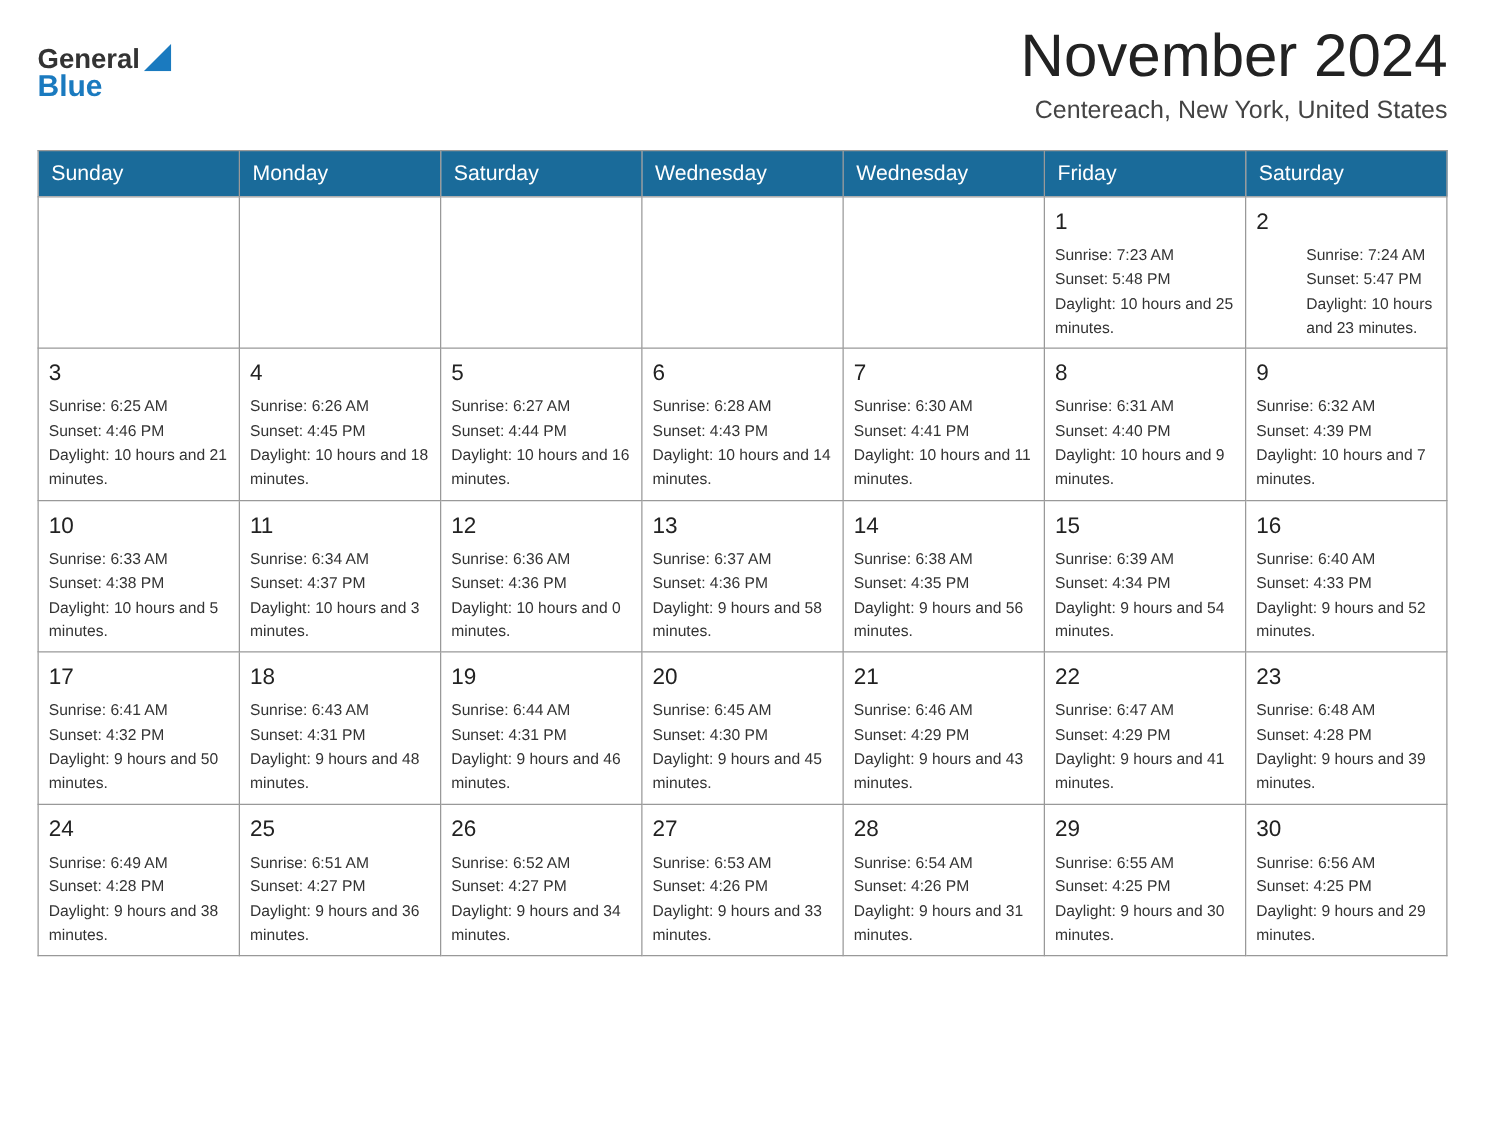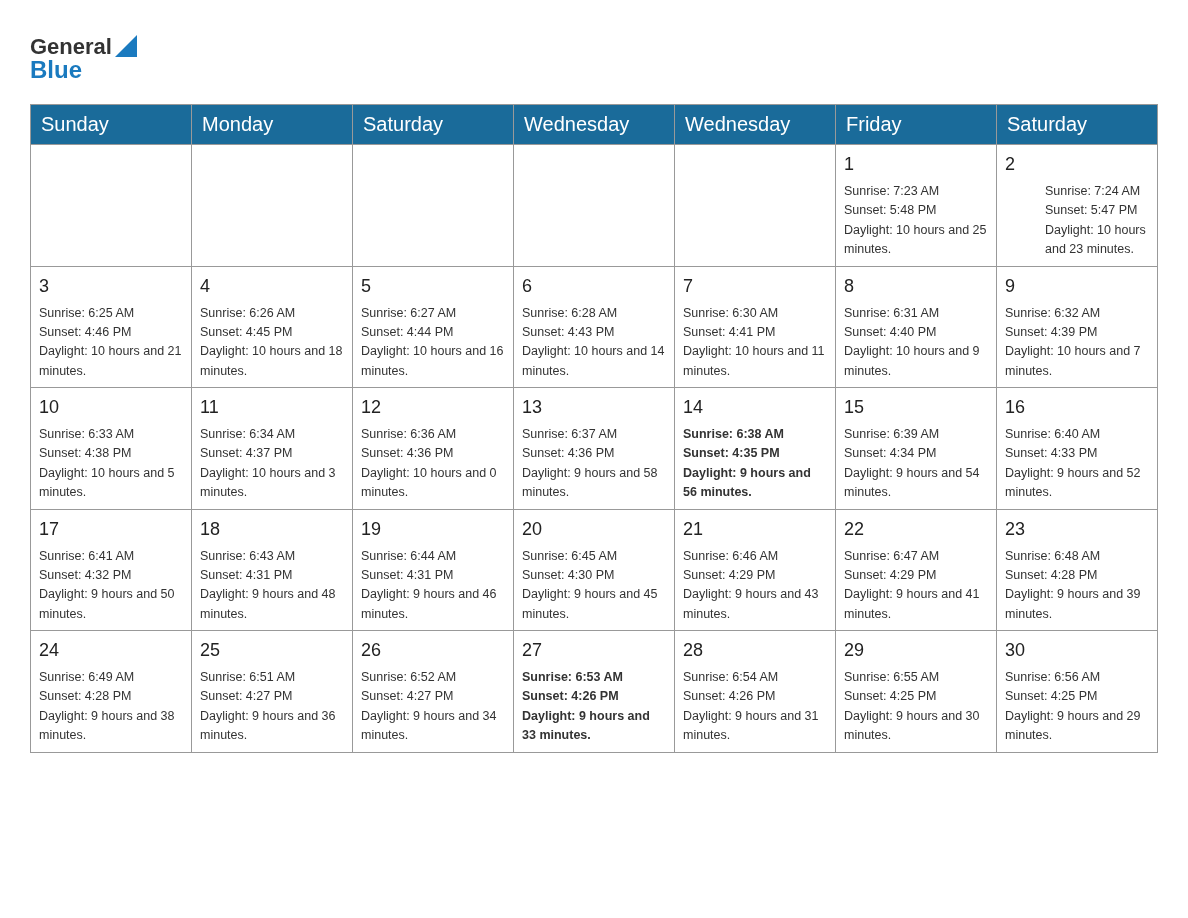--- a/index.html
+++ b/index.html
@@ -51,21 +51,21 @@
     }
     .calendar {
       width: 100%;
       border-collapse: collapse;
       border: 1px solid #999;
     }
     .calendar th {
       background-color: #1a6b9a;
       color: #fff;
       padding: 8px 10px;
-      font-size: 20px;
+      font-size: 17px;
       font-weight: normal;
       text-align: left;
       border: 1px solid #999;
     }
     .calendar td {
       width: 14.28%;
       vertical-align: top;
       padding: 6px 8px;
       border: 1px solid #999;
       min-height: 110px;
@@ -101,20 +101,24 @@
 <div class="header">
   <div class="logo-wrapper">
     <div class="logo-top">
       <span class="logo-text-general">General</span>
       <svg width="22" height="22" viewBox="0 0 22 22" style="margin-left:3px; margin-top:-2px;">
         <polygon points="0,22 22,22 22,0" fill="#1a7abf"></polygon>
       </svg>
     </div>
     <span class="logo-text-blue" style="margin-top:-4px;">Blue</span>
   </div>
+  <div class="title-section">
+    <div class="month-title">November 2024</div>
+    <div class="location-subtitle">Centereach, New York, United States</div>
+  </div>
 </div>
 
 <table class="calendar">
   <thead>
     <tr>
     <th>Sunday</th>
         <th>Monday</th>
         <th>Saturday</th>
         <th>Wednesday</th>
         <th>Wednesday</th>
@@ -206,21 +210,21 @@
 Daylight: 10 hours and 0 minutes.</div>
         </td>
         <td>
           <span class="day-number">13</span>
           <div class="day-info" style="white-space: pre-line;">Sunrise: 6:37 AM
 Sunset: 4:36 PM
 Daylight: 9 hours and 58 minutes.</div>
         </td>
         <td>
           <span class="day-number">14</span>
-          <div class="day-info" style="white-space: pre-line; font-weight: bold;">Sunrise: 6:38 AM
+          <div class="day-info" style="white-space: pre-line;">Sunrise: 6:38 AM
 Sunset: 4:35 PM
 Daylight: 9 hours and 56 minutes.</div>
         </td>
         <td>
           <span class="day-number">15</span>
           <div class="day-info" style="white-space: pre-line;">Sunrise: 6:39 AM
 Sunset: 4:34 PM
 Daylight: 9 hours and 54 minutes.</div>
         </td>
         <td>
@@ -288,21 +292,21 @@
 Daylight: 9 hours and 36 minutes.</div>
         </td>
         <td>
           <span class="day-number">26</span>
           <div class="day-info" style="white-space: pre-line;">Sunrise: 6:52 AM
 Sunset: 4:27 PM
 Daylight: 9 hours and 34 minutes.</div>
         </td>
         <td>
           <span class="day-number">27</span>
-          <div class="day-info" style="white-space: pre-line; font-weight: bold;">Sunrise: 6:53 AM
+          <div class="day-info" style="white-space: pre-line;">Sunrise: 6:53 AM
 Sunset: 4:26 PM
 Daylight: 9 hours and 33 minutes.</div>
         </td>
         <td>
           <span class="day-number">28</span>
           <div class="day-info" style="white-space: pre-line;">Sunrise: 6:54 AM
 Sunset: 4:26 PM
 Daylight: 9 hours and 31 minutes.</div>
         </td>
         <td>

